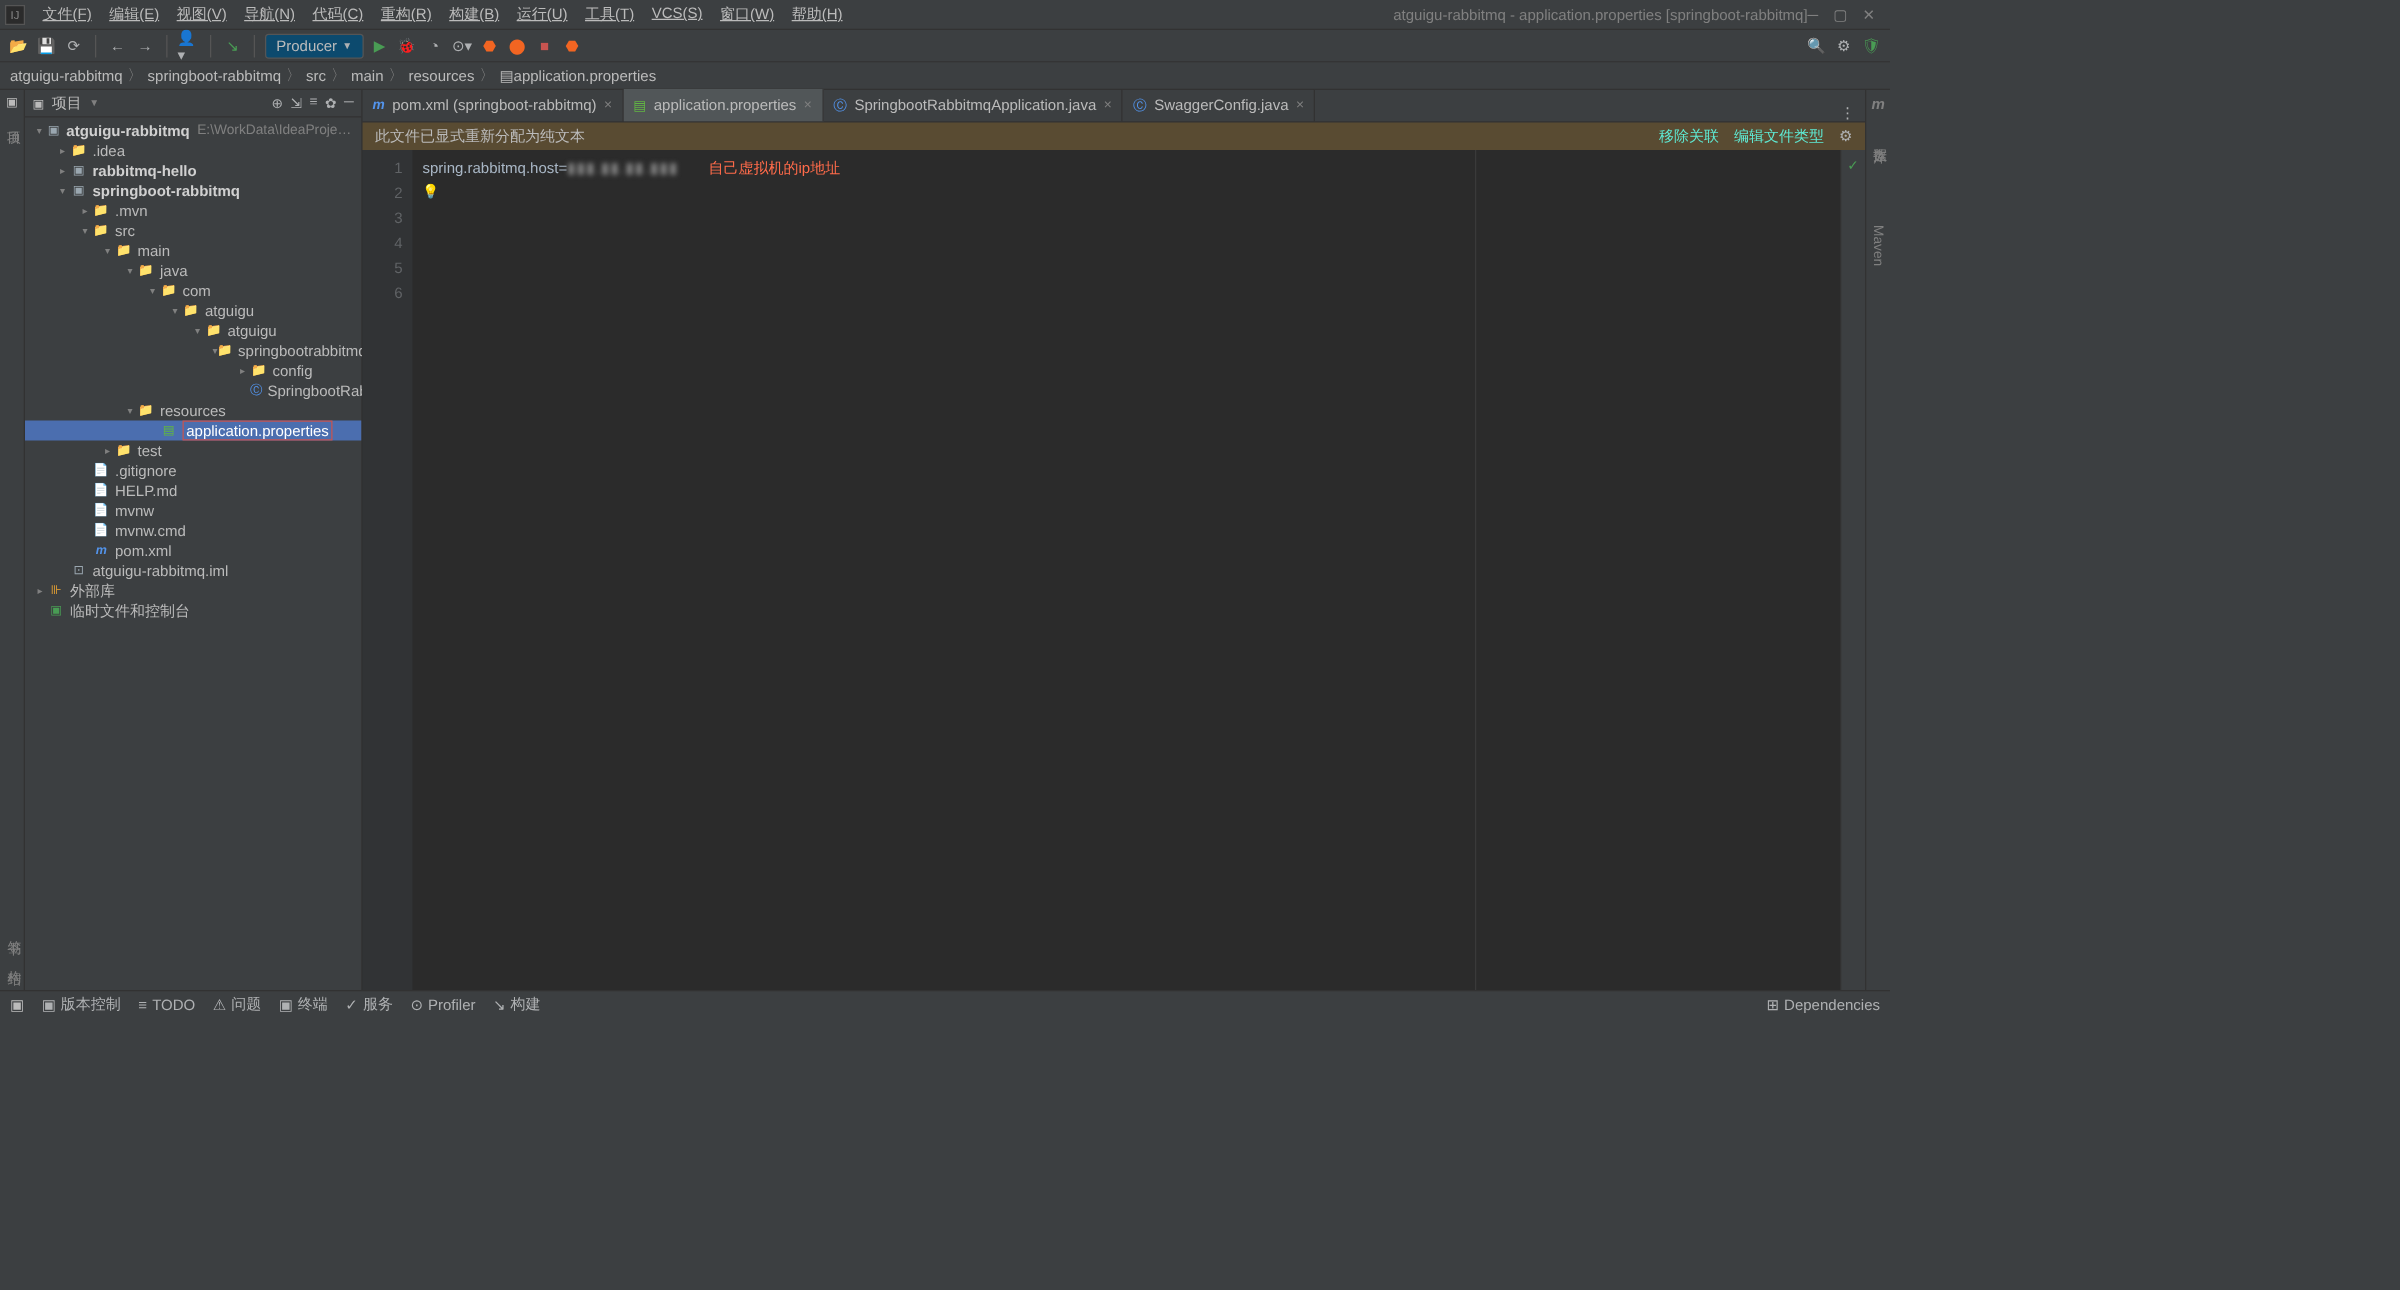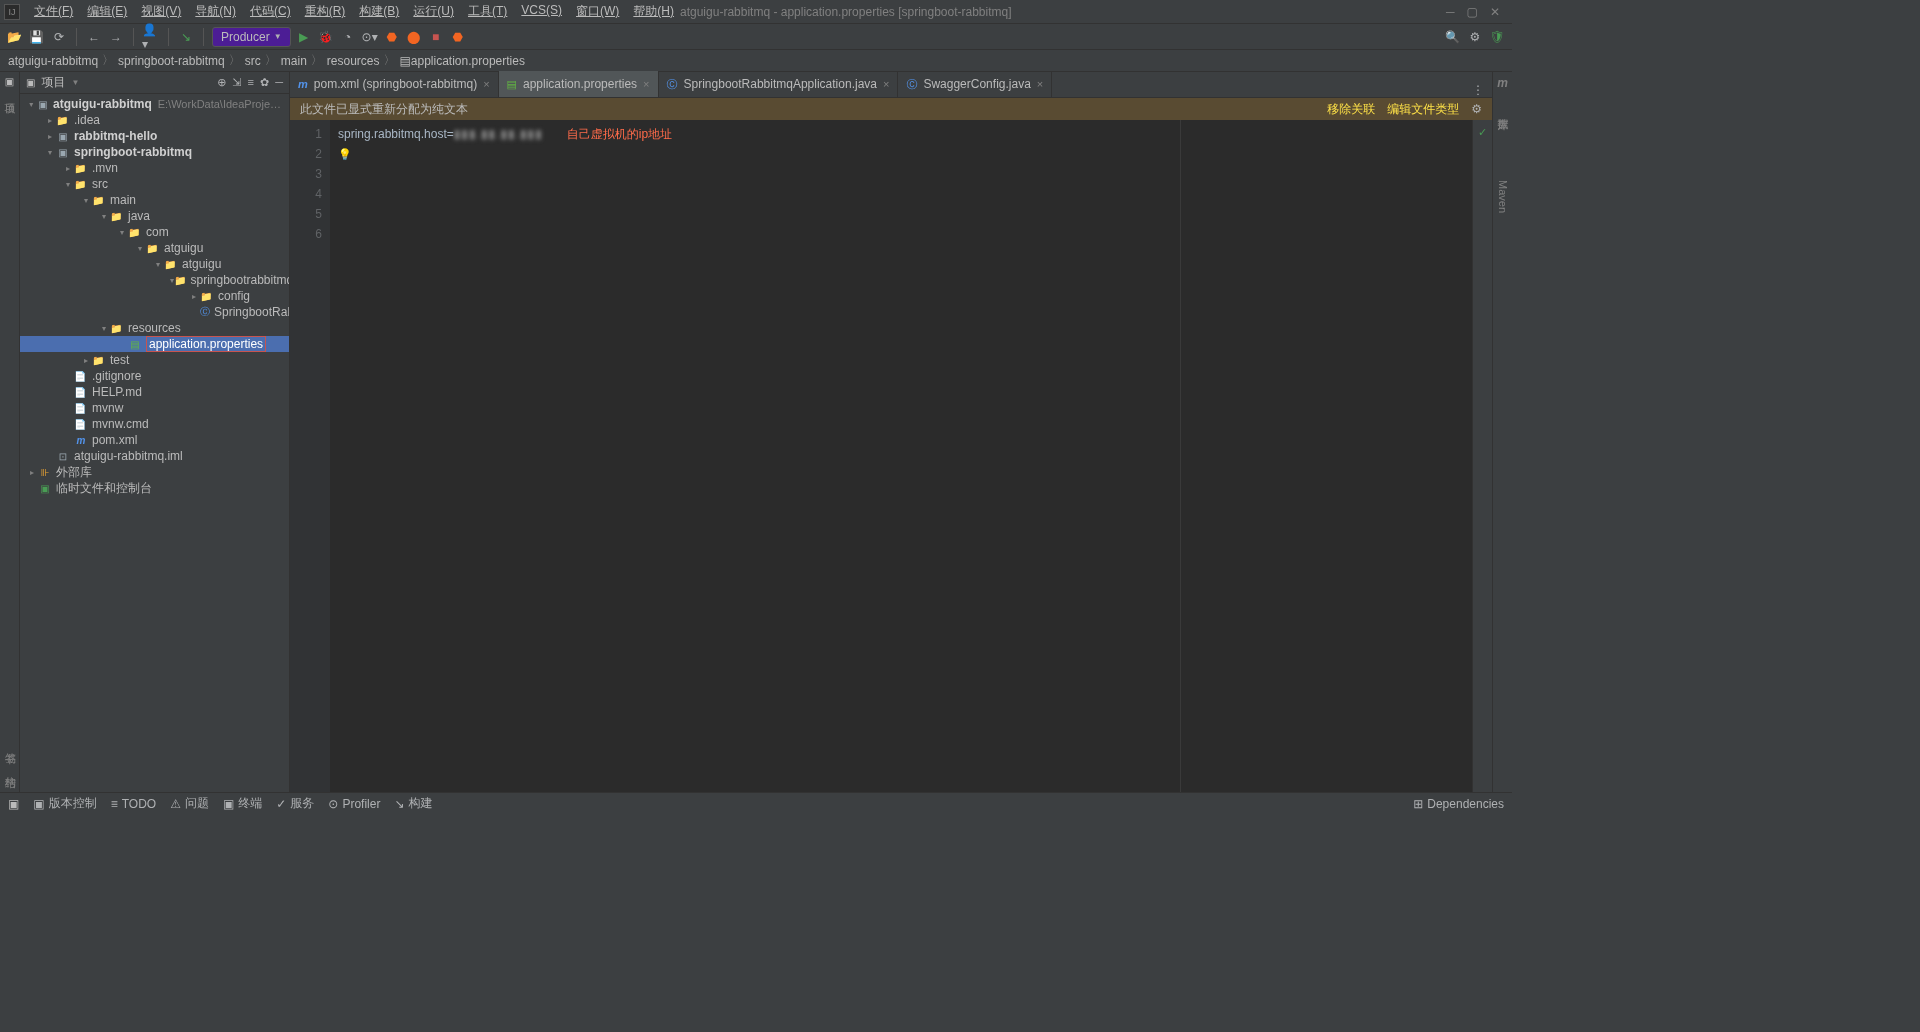--- a/index.html
+++ b/index.html
@@ -1,27 +1,27 @@
 <!DOCTYPE html>
 <html><head>
 <meta charset="utf-8">
 <style>
 * { margin:0; padding:0; box-sizing:border-box; font-family:"Microsoft YaHei",Arial,sans-serif; font-size:12px; }
 body { background:#3c3f41; color:#bbbbbb; overflow:hidden; width:1512px; height:812px; position:relative; }
 .titlebar { height:24px; background:#3c3f41; display:flex; align-items:center; padding:0 4px; border-bottom:1px solid #323232; }
 .titlebar .logo { width:16px; height:16px; background:#2b2b2b; border:1px solid #555; margin-right:8px; display:flex; align-items:center; justify-content:center; font-size:9px; color:#888; }
 .menu { display:flex; gap:2px; }
 .menu span { padding:2px 6px; cursor:default;text-decoration:underline; }
-.title-text { flex:1; text-align:left; color:#808080; }
+.title-text { flex:1; text-align:right; color:#808080; }
 .win-controls { display:flex; gap:12px; padding-right:8px; }
 .win-controls span { color:#808080; cursor:default; }
 .toolbar { height:26px; background:#3c3f41; display:flex; align-items:center; padding:0 6px; border-bottom:1px solid #323232; gap:4px; }
 .tb-btn { width:18px; height:18px; display:flex; align-items:center; justify-content:center; color:#afb1b3; cursor:default; }
 .tb-sep { width:1px; height:18px; background:#555; margin:0 4px; }
-.run-config { background:#4c1d95; border:1px solid #555; padding:2px 8px; display:flex; align-items:center; gap:4px; border-radius:3px; }
+.run-config { background:#0c4a6e; border:1px solid #555; padding:2px 8px; display:flex; align-items:center; gap:4px; border-radius:3px; }
 .run-config .arrow { font-size:8px; color:#afb1b3; }
 .toolbar-right { margin-left:auto; display:flex; gap:4px; align-items:center; }
 .breadcrumb { height:22px; background:#3c3f41; display:flex; align-items:center; padding:0 8px; border-bottom:1px solid #323232; font-size:11px; }
 .breadcrumb span { color:#bbbbbb; }
 .breadcrumb .sep { color:#808080; margin:0 4px; }
 .main { display:flex; height:720px; }
 .left-gutter { width:20px; background:#3c3f41; border-right:1px solid #323232; display:flex; flex-direction:column; align-items:center; padding-top:4px; gap:8px; }
 .left-gutter .vtext { writing-mode:vertical-lr; font-size:11px; color:#808080; cursor:default; }
 .sidebar { width:270px; background:#3c3f41; border-right:1px solid #323232; display:flex; flex-direction:column; }
 .sidebar-header { height:22px; display:flex; align-items:center; padding:0 6px; border-bottom:1px solid #323232; gap:6px; }
@@ -38,21 +38,21 @@
 .bold { font-weight:bold; color:#d0d0d0; }
 .editor-area { flex:1; display:flex; flex-direction:column; background:#2b2b2b; }
 .tabs { height:26px; background:#3c3f41; display:flex; align-items:flex-end; border-bottom:1px solid #323232; }
 .tab { height:26px; display:flex; align-items:center; padding:0 8px; gap:6px; border-right:1px solid #323232; cursor:default; font-size:12px; }
 .tab.active { background:#515658; }
 .tab .close { color:#808080; font-size:11px; }
 .tab .icon { font-size:11px; }
 .tabs-right { margin-left:auto; padding:0 8px; color:#afb1b3; }
 .notice { height:22px; background:#594b32; display:flex; align-items:center; padding:0 10px; color:#bbbbbb; font-size:12px; }
 .notice-right { margin-left:auto; display:flex; gap:12px; align-items:center; }
-.notice-right a { color:#fde047; cursor:default; }
+.notice-right a { color:#5eead4; cursor:default; }
 .notice-right .gear { color:#afb1b3; }
 .code-wrap { flex:1; display:flex; position:relative; }
 .gutter { width:40px; background:#313335; text-align:right; padding:4px 8px 4px 4px; color:#606366; font-family:Consolas,monospace; font-size:12px; line-height:20px; }
 .code { flex:1; padding:4px 0 4px 8px; font-family:Consolas,monospace; font-size:13px; line-height:20px; color:#a9b7c6; position:relative; }
 .code .line { height:20px; display:flex; align-items:center; }
 .code .blur { filter:blur(2px); color:#888; letter-spacing:1px; }
 .code .red { color:#ff6b4a; margin-left:24px; }
 .code .bulb { color:#f0a732; font-size:11px; }
 .vline { position:absolute; top:0; bottom:0; left:850px; width:1px; background:#3a3a3a; }
 .right-gutter { width:20px; background:#3c3f41; border-left:1px solid #323232; display:flex; flex-direction:column; align-items:center; }

